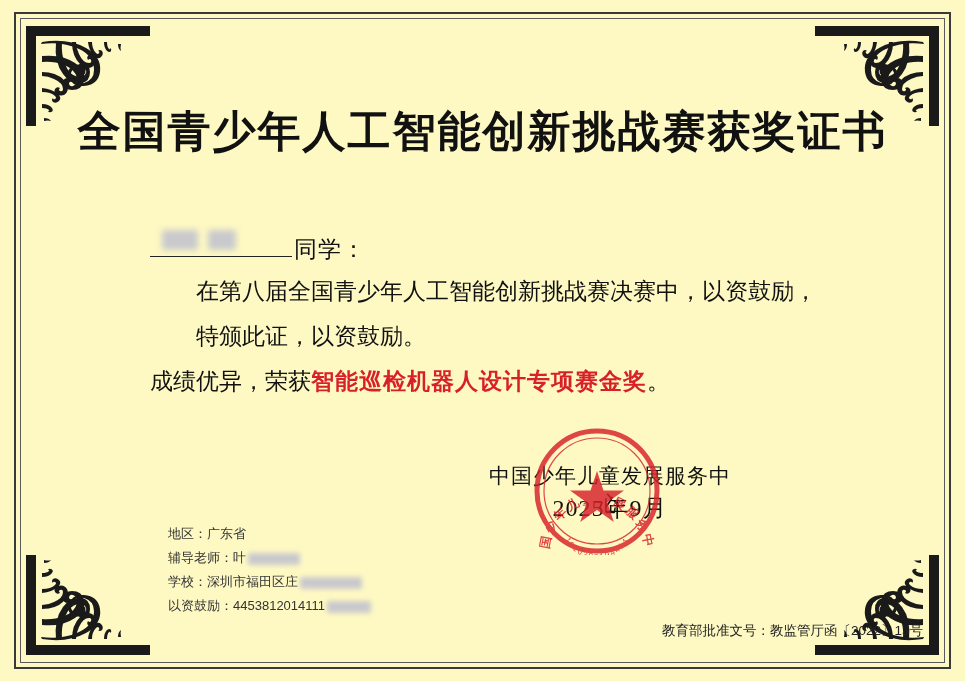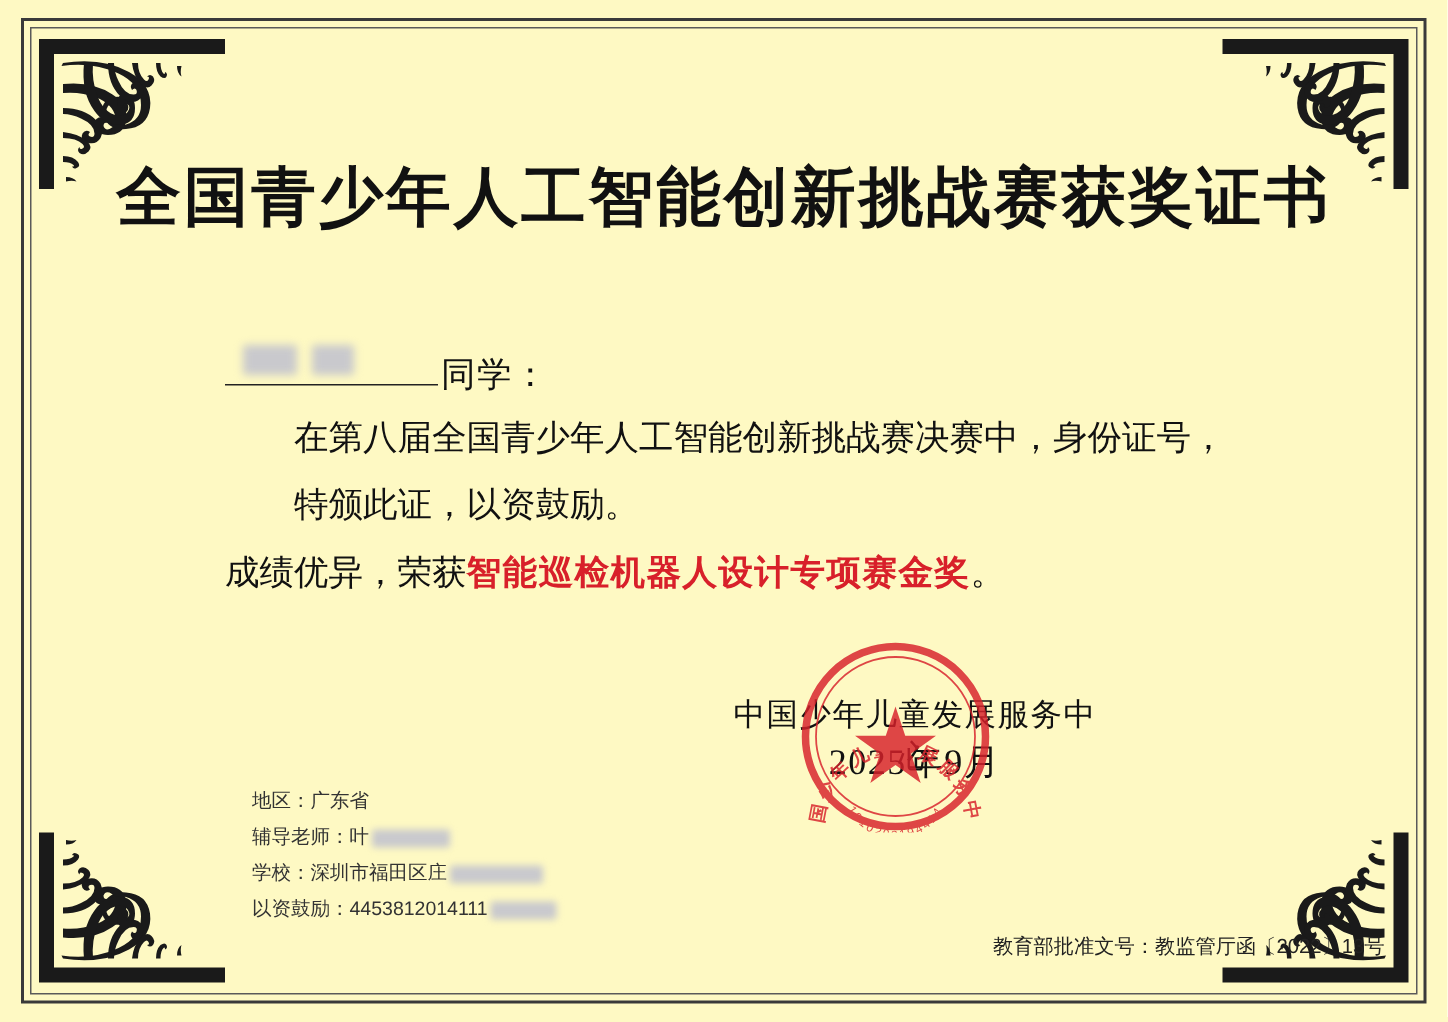--- a/index.html
+++ b/index.html
@@ -254,21 +254,21 @@
 
   <div class="body-block">
     <div class="name-line">
       <span class="name-blank">
         <span class="redact redact-a"></span>
         <span class="redact redact-b"></span>
       </span>
       <span class="name-suffix">同学：</span>
     </div>
 
-    <p class="para indent">在第八届全国青少年人工智能创新挑战赛决赛中，身份证号，</p>
+    <p class="para indent">在第八届全国青少年人工智能创新挑战赛决赛中，以资鼓励，</p>
 
     <p class="para indent">特颁此证，以资鼓励。</p>
 
     <p class="para"><span>成绩优异，荣获</span><span class="award">智能巡检机器人设计专项赛金奖</span><span>。</span></p>
   </div>
 
   <div class="signature">中国少年儿童发展服务中心</div>
   <div class="sig-date">2025年9月</div>
 
   <div class="seal">

